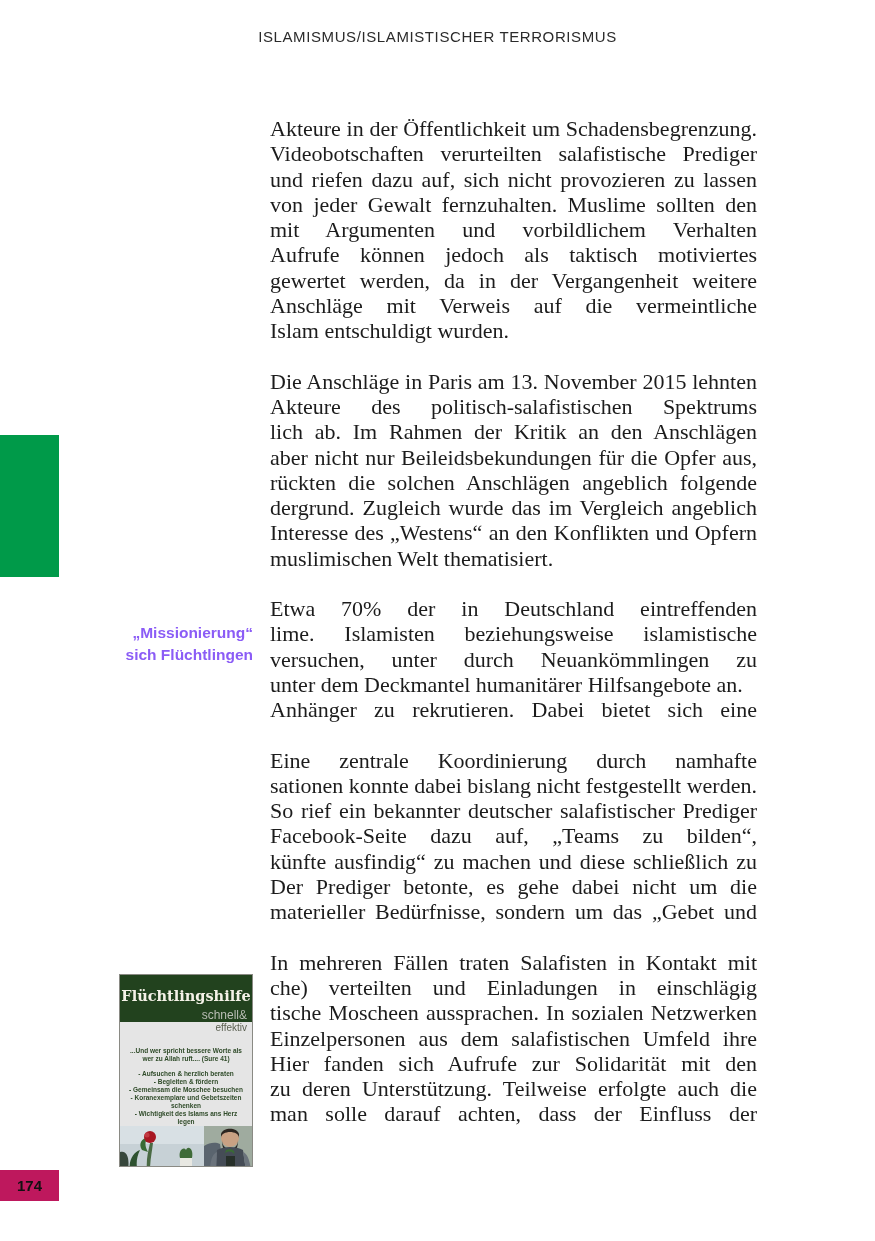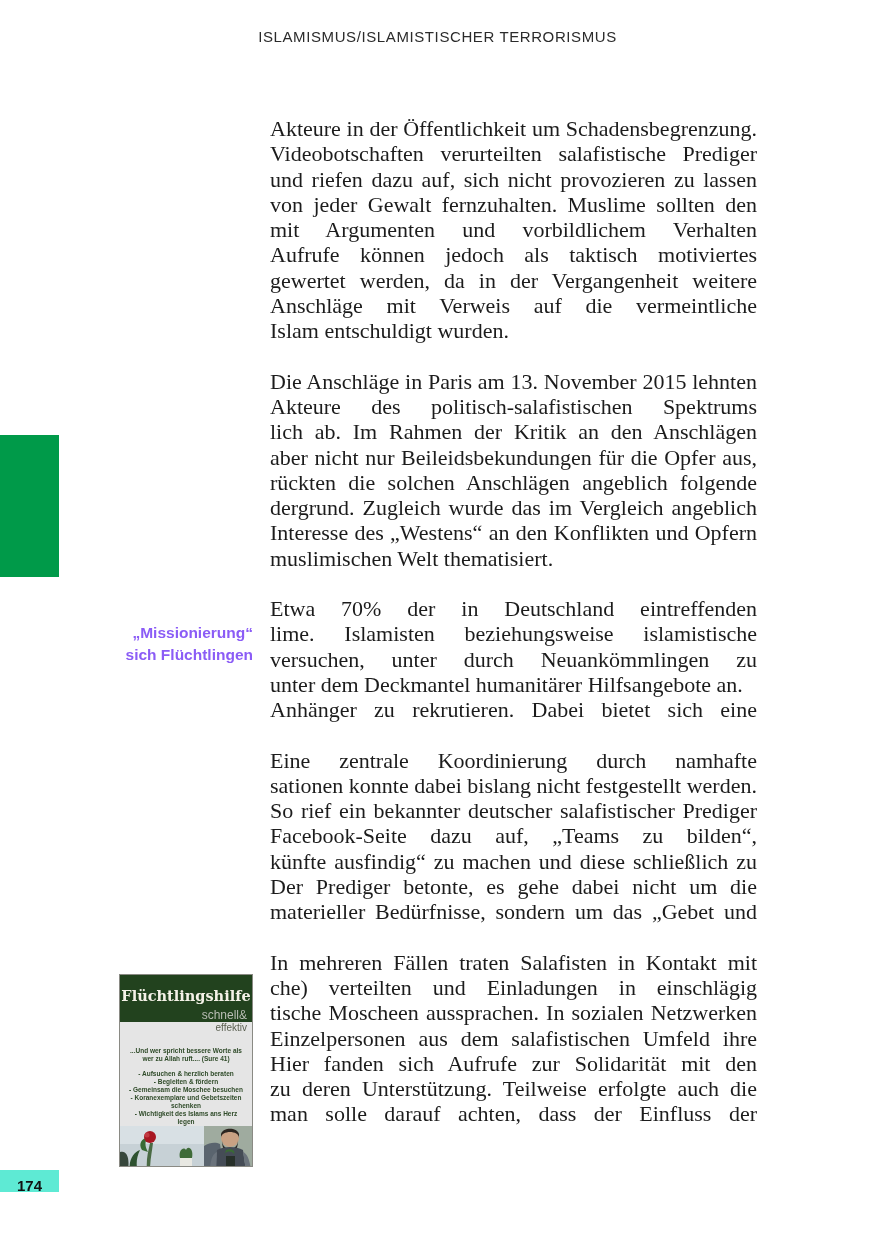--- a/index.html
+++ b/index.html
@@ -138,22 +138,22 @@
     flex: none;
   }
   .poster-photo { margin-top: auto; flex: none; height: 45px; }
 
   
   .page-number {
     position: absolute;
     left: 0;
     top: 1170px;
     width: 59px;
-    height: 22px;
-    background: #5eead4;
+    height: 31px;
+    background: #be185d;
     font-family: "Liberation Sans", sans-serif;
     font-weight: 700;
     font-size: 15px;
     color: #111;
     text-align: center;
     line-height: 31px;
   }
 </style>
 </head>
 <body>

